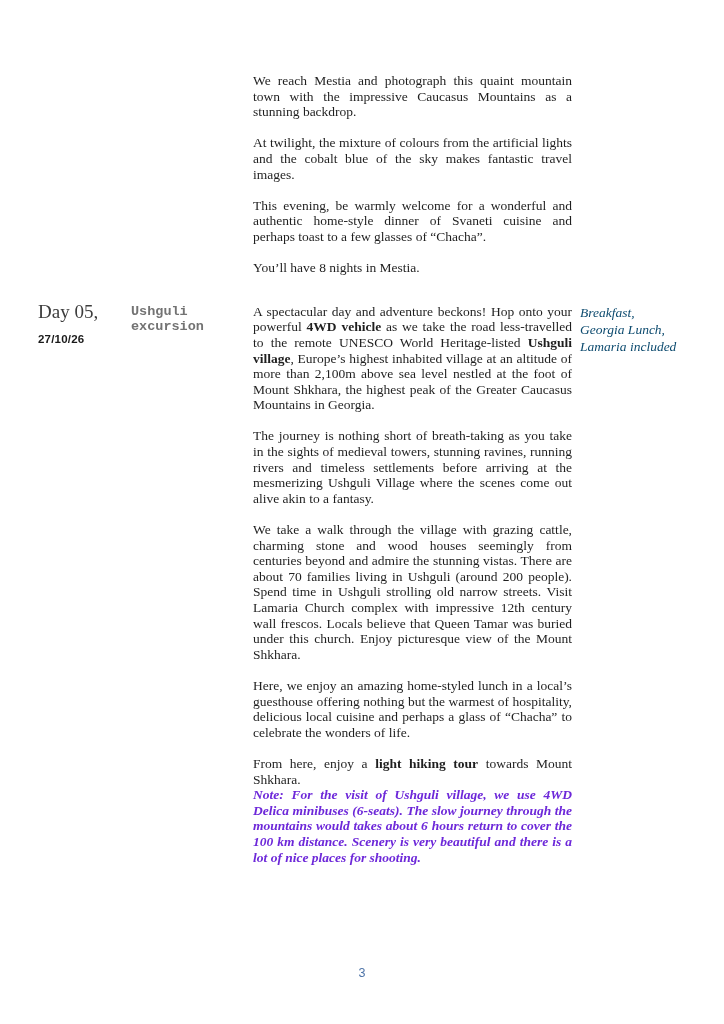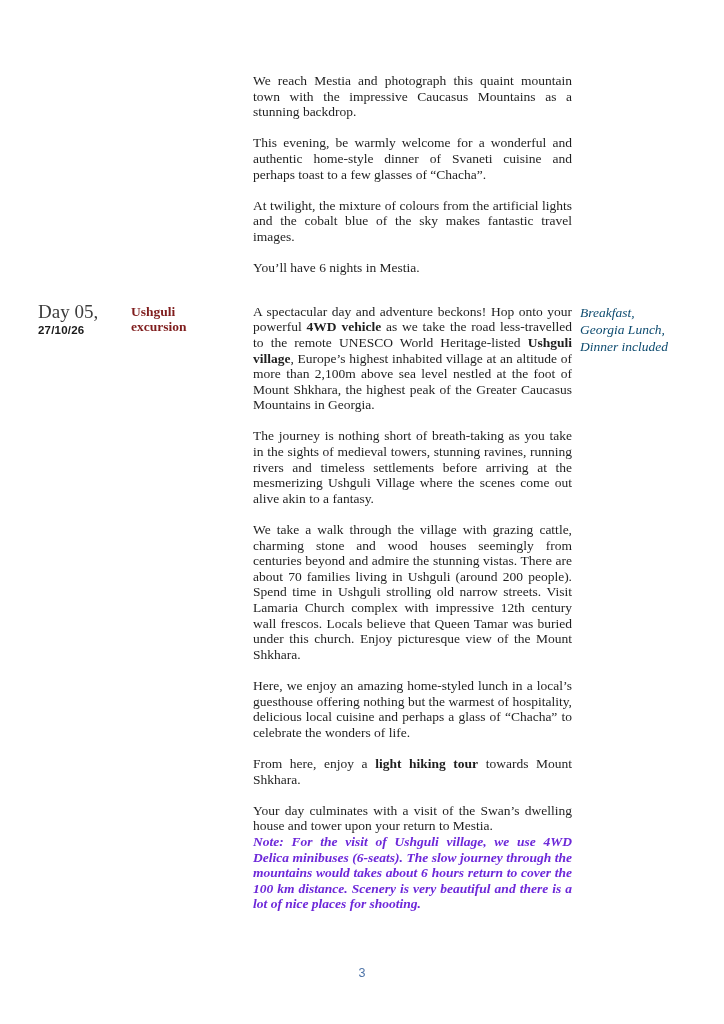--- a/index.html
+++ b/index.html
@@ -31,27 +31,28 @@
   .para:last-child { margin-bottom: 0; }
   .day-label {
     color: #3d3d3d;
     font-size: 19px;
   }
   .day-date {
     font-family: "Liberation Sans", sans-serif;
     font-weight: bold;
     font-size: 11.5px;
     color: #1a1a1a;
-    margin-top: 4px;
+    margin-top: 13px;
     letter-spacing: 0.2px;
   }
   .day-title {
     font-weight: bold;
-    color: #7f1d1d;
+    color: #737373;
     width: 82px;
+    font-family: Liberation Mono, monospace;
   }
   .meals-col {
     font-style: italic;
     color: #0c4a6e;
     line-height: 17px;
   }
   .note-para {
     margin: 0;
     color: #6d28d9;
     font-weight: bold;
@@ -73,48 +74,47 @@
 </head>
 <body>
 
 <div class="page">
 
   <div class="row">
     <div></div>
     <div></div>
     <div class="body-col">
         <p class="para">We reach Mestia and photograph this quaint mountain town with the impressive Caucasus Mountains as a stunning backdrop.</p>
+        <p class="para">At twilight, the mixture of colours from the artificial lights and the cobalt blue of the sky makes fantastic travel images.</p>
         <p class="para">This evening, be warmly welcome for a wonderful and authentic home-style dinner of Svaneti cuisine and perhaps toast to a few glasses of “Chacha”.</p>
-        <p class="para">At twilight, the mixture of colours from the artificial lights and the cobalt blue of the sky makes fantastic travel images.</p>
-        <p class="para">You’ll have 6 nights in Mestia.</p>
+        <p class="para">You’ll have 8 nights in Mestia.</p>
       </div>
     <div></div>
   </div>
 
   <div class="row section-day">
     <div>
       <div class="day-label">Day 05,</div>
       <div class="day-date">27/10/26</div>
     </div>
     <div>
       <div class="day-title">Ushguli excursion</div>
     </div>
     <div class="body-col">
       <div>
           <p class="para">A spectacular day and adventure beckons! Hop onto your powerful <b>4WD vehicle</b> as we take the road less-travelled to the remote UNESCO World Heritage-listed <b>Ushguli village</b>, Europe’s highest inhabited village at an altitude of more than 2,100m above sea level nestled at the foot of Mount Shkhara, the highest peak of the Greater Caucasus Mountains in Georgia.</p>
           <p class="para">The journey is nothing short of breath-taking as you take in the sights of medieval towers, stunning ravines, running rivers and timeless settlements before arriving at the mesmerizing Ushguli Village where the scenes come out alive akin to a fantasy.</p>
           <p class="para">We take a walk through the village with grazing cattle, charming stone and wood houses seemingly from centuries beyond and admire the stunning vistas. There are about 70 families living in Ushguli (around 200 people). Spend time in Ushguli strolling old narrow streets. Visit Lamaria Church complex with impressive 12th century wall frescos. Locals believe that Queen Tamar was buried under this church. Enjoy picturesque view of the Mount Shkhara.</p>
           <p class="para">Here, we enjoy an amazing home-styled lunch in a local’s guesthouse offering nothing but the warmest of hospitality, delicious local cuisine and perhaps a glass of “Chacha” to celebrate the wonders of life.</p>
           <p class="para">From here, enjoy a <b>light hiking tour</b> towards Mount Shkhara.</p>
-          <p class="para">Your day culminates with a visit of the Swan’s dwelling house and tower upon your return to Mestia.</p>
         </div>
       <p class="note-para">Note: For the visit of Ushguli village, we use 4WD Delica minibuses (6-seats). The slow journey through the mountains would takes about 6 hours return to cover the 100 km distance. Scenery is very beautiful and there is a lot of nice places for shooting.</p>
     </div>
     <div class="meals-col">
         <div>Breakfast,</div>
         <div>Georgia Lunch,</div>
-        <div>Dinner included</div>
+        <div>Lamaria included</div>
       </div>
   </div>
 
   <div class="footer">3</div>
 
 </div>
 
 </body></html>

